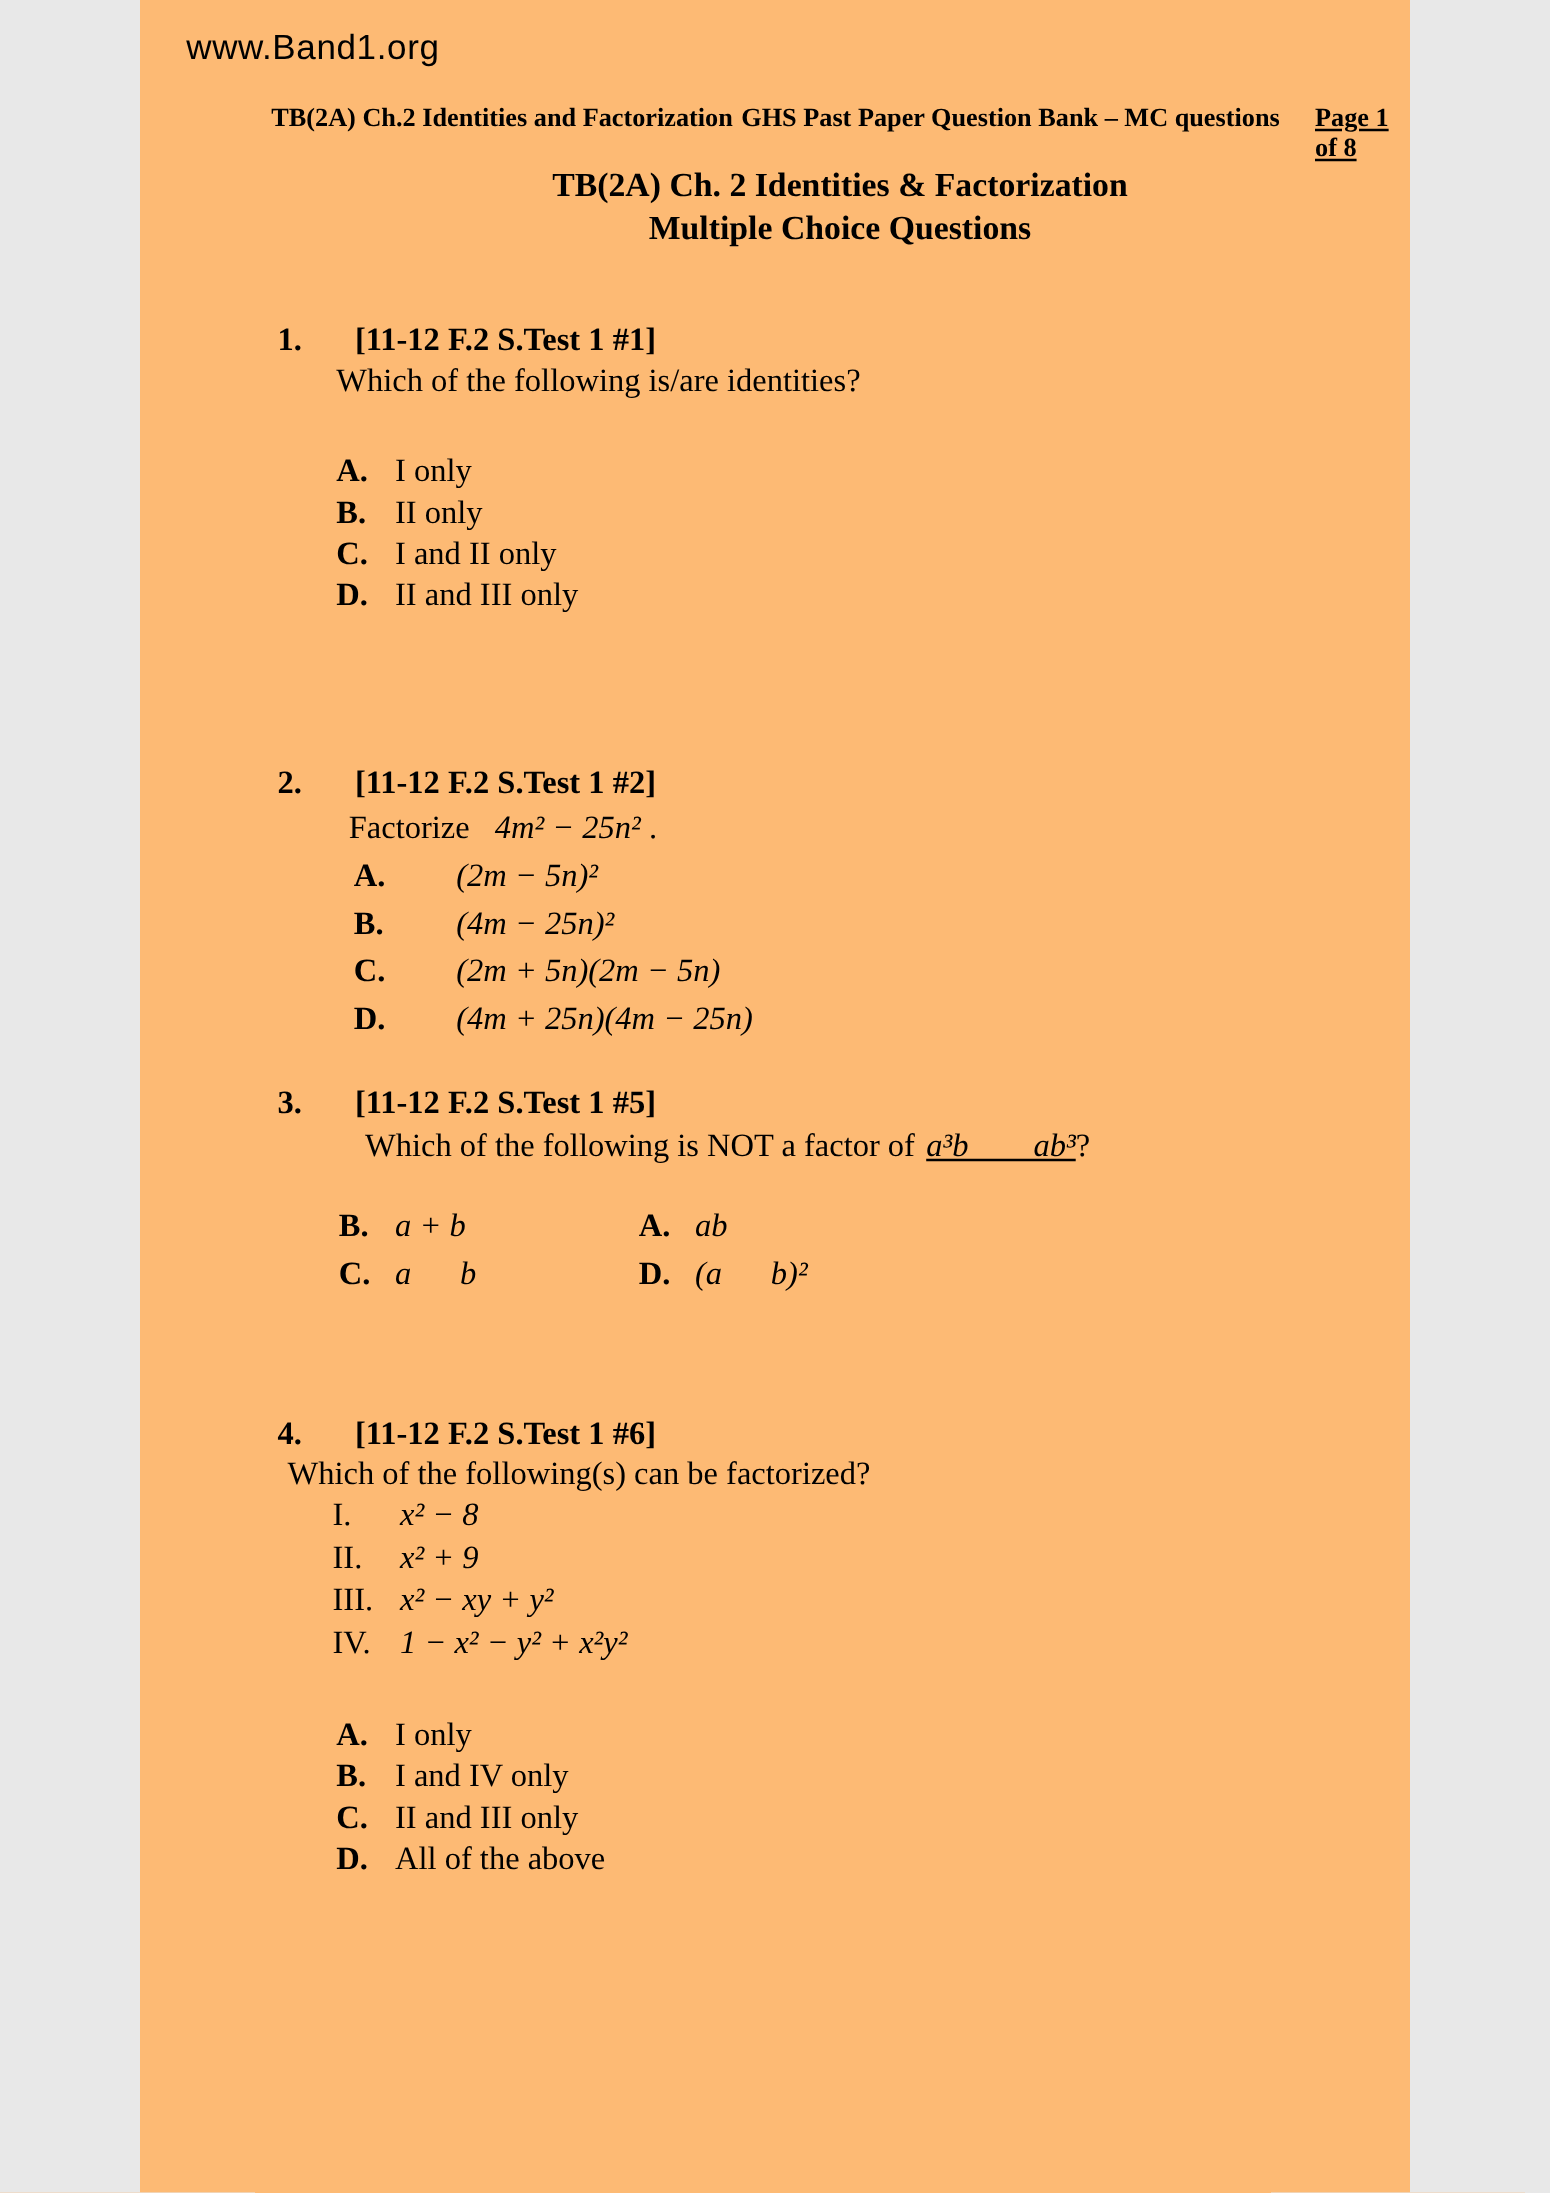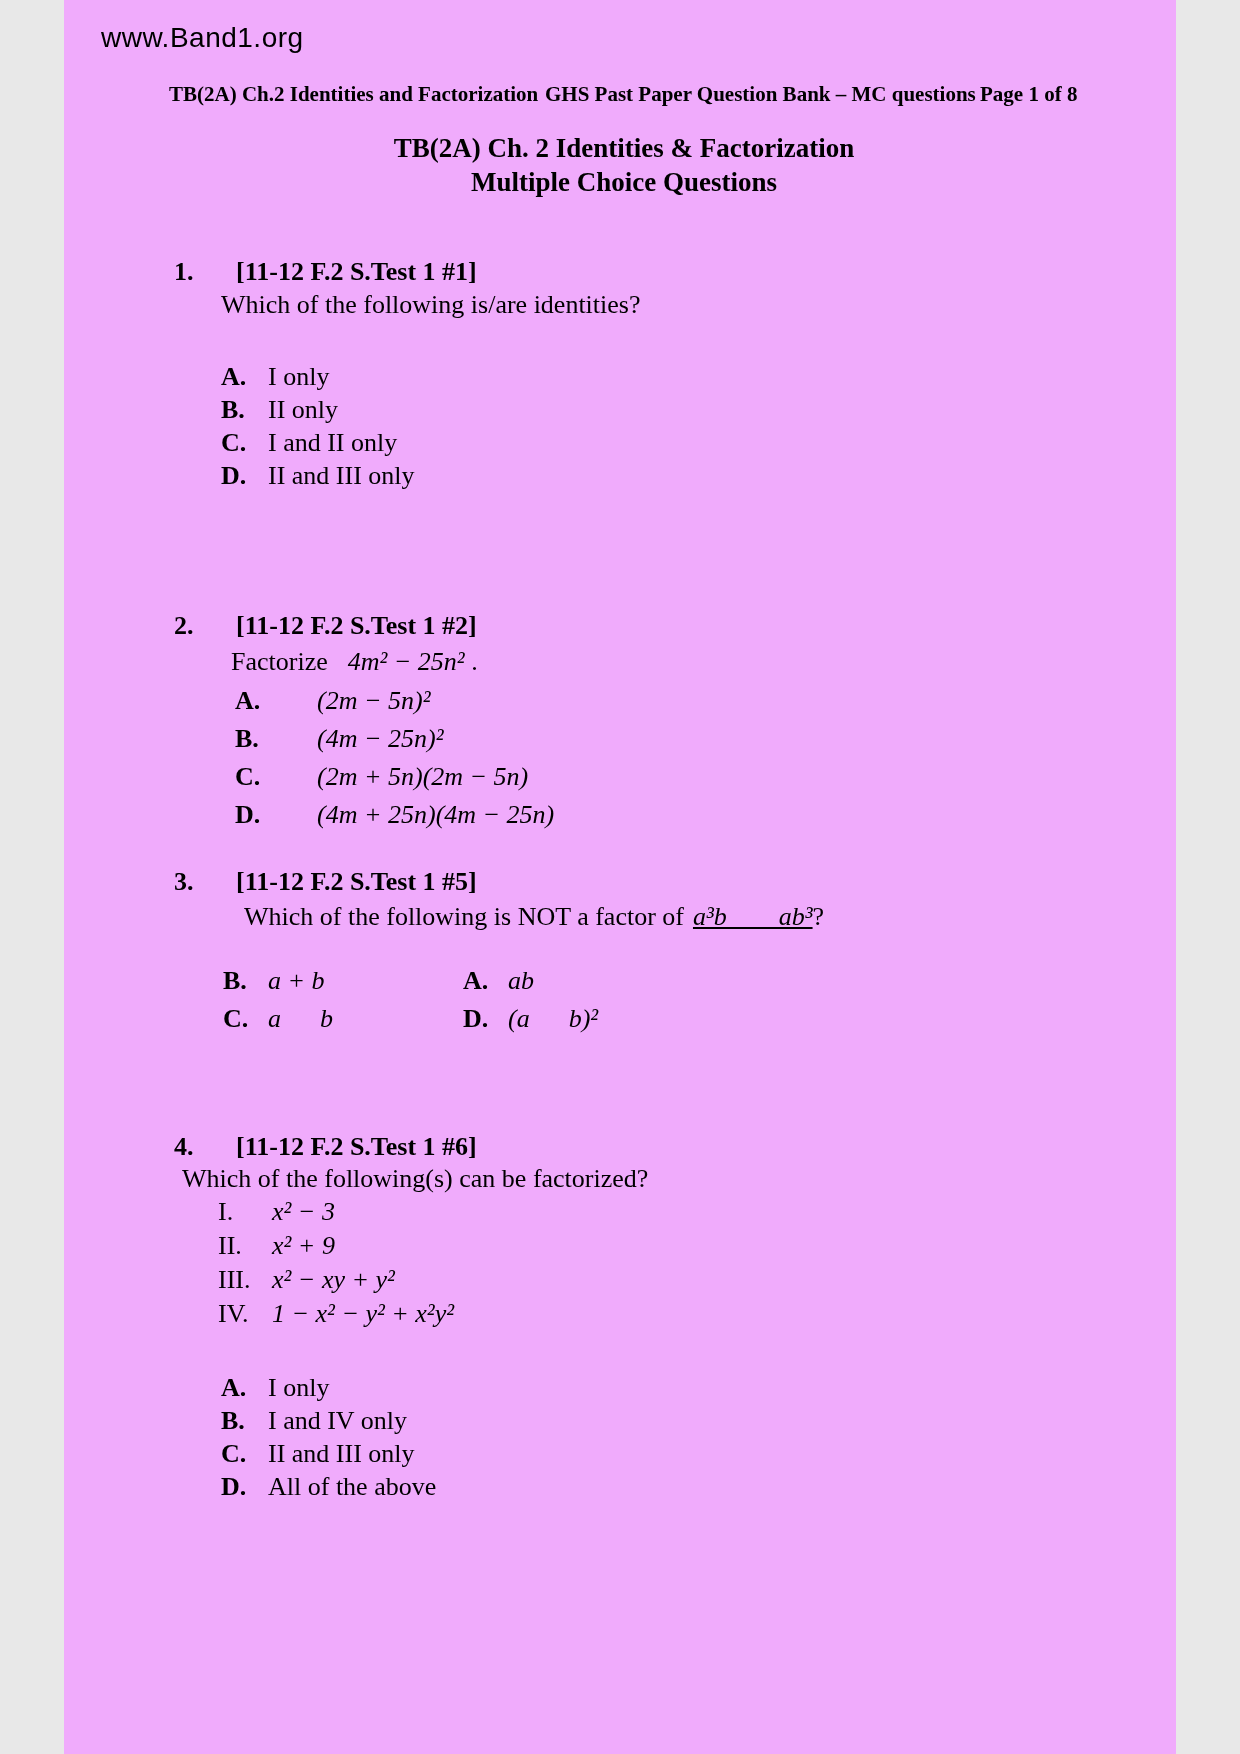--- a/index.html
+++ b/index.html
@@ -1,21 +1,21 @@
 <!DOCTYPE html>
 <html><head>
 <meta charset="utf-8">
 <style>
   html, body { margin: 0; padding: 0; background: #e8e8e8; }
   .page {
     position: relative;
-    width: 1112px;
+    width: 1016px;
     height: 1754px;
     margin: 0 auto;
-    background: #f0abfc;
+    background: #fdba74;
     color: #000000;
     font-family: "Liberation Serif", serif;
     overflow: hidden;
   }
   .watermark {
     position: absolute;
     left: 37px;
     top: 22px;
     font-family: "Liberation Sans", sans-serif;
     font-size: 28px;
@@ -25,21 +25,21 @@
     position: absolute;
     top: 82px;
     left: 0;
     width: 100%;
     font-size: 21px;
     font-weight: bold;
     line-height: 24px;
   }
   .doc-header .h-left   { position: absolute; left: 105px; top: 0; }
   .doc-header .h-center { position: absolute; left: 481px; top: 0; }
-  .doc-header .h-right  { position: absolute; left: 916px; top: 0; }
+  .doc-header .h-right  { position: absolute; left: 940px; top: 0; text-decoration: underline; }
   .title-block {
     position: absolute;
     top: 131px;
     left: 105px;
     width: 910px;
     text-align: center;
     font-size: 27px;
     font-weight: bold;
     line-height: 34px;
   }
@@ -170,21 +170,21 @@
     </div>
   </section>
 
   <section class="question q4">
     <div class="q-head">
       <span class="q-num">4.</span><span class="q-tag">[11-12 F.2 S.Test 1 #6]</span>
     </div>
     <div class="q-prompt">Which of the following(s) can be factorized?</div>
     <div class="statements">
       <div class="statement">
-        <span class="st-label">I.</span><span class="math">x² − 3</span>
+        <span class="st-label">I.</span><span class="math">x² − 8</span>
       </div>
       <div class="statement">
         <span class="st-label">II.</span><span class="math">x² + 9</span>
       </div>
       <div class="statement">
         <span class="st-label">III.</span><span class="math">x² − xy + y²</span>
       </div>
       <div class="statement">
         <span class="st-label">IV.</span><span class="math">1 − x² − y² + x²y²</span>
       </div>

